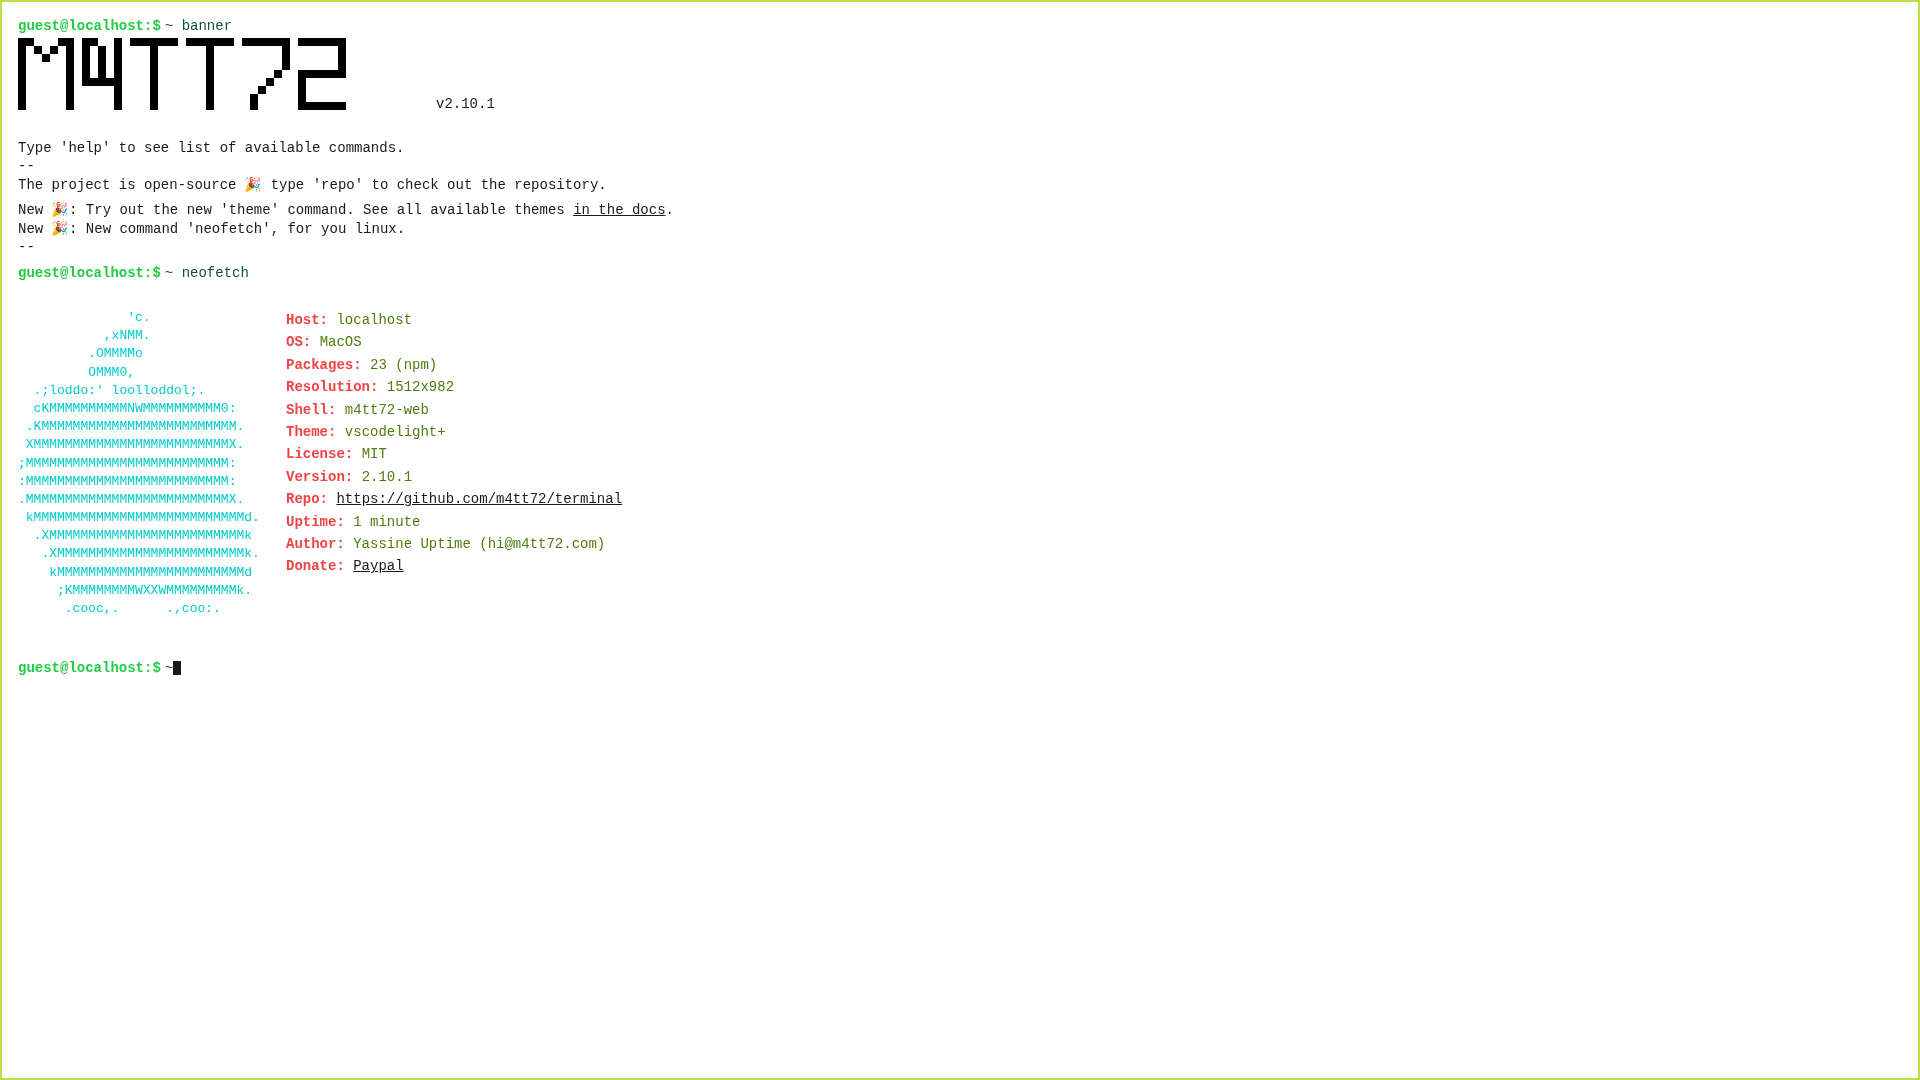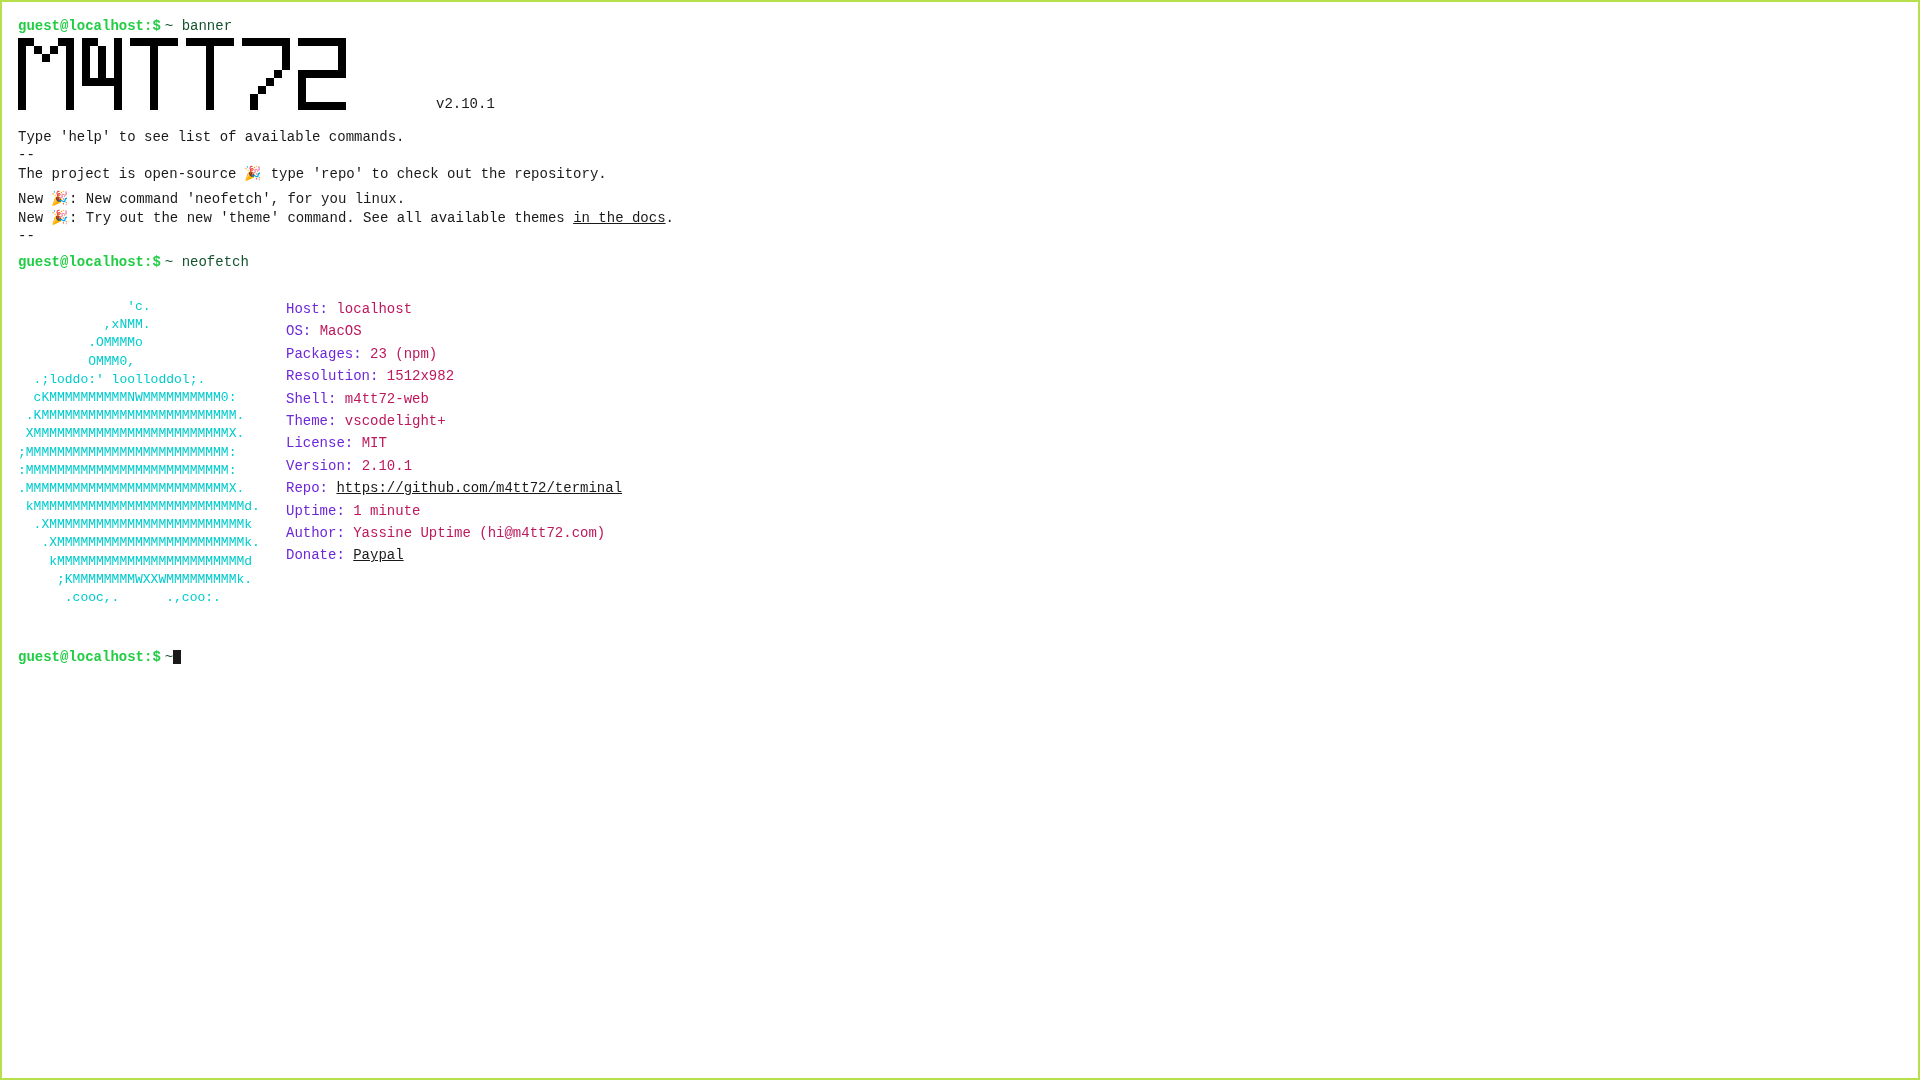--- a/index.html
+++ b/index.html
@@ -59,46 +59,46 @@
       font-size: 13px;
       line-height: 1.4;
       min-width: 260px;
       white-space: pre;
     }
     .neofetch-info {
       padding-left: 8px;
       line-height: 1.6;
     }
     .info-label {
-      color: #6d28d9;
-      font-weight: normal;
+      color: #ef4444;
+      font-weight: bold;
     }
     .info-value {
-      color: #be185d;
+      color: #4d7c0f;
     }
     .info-row {
       display: flex;
       align-items: baseline;
     }
     .cursor {
       display: inline-block;
       width: 8px;
       height: 14px;
       background: #1a1a1a;
       vertical-align: middle;
       animation: blink 1s step-end infinite;
     }
     @keyframes blink {
       0%, 100% { opacity: 1; }
       50% { opacity: 0; }
     }
     .banner-container {
       display: flex;
       align-items: flex-end;
-      margin-bottom: 9px;
+      margin-bottom: 20px;
     }
     .banner-svg {
       display: block;
       margin-bottom: 2px;
     }
   </style>
 </head>
 <body>
 
 <div class="terminal">
@@ -155,25 +155,25 @@
       <rect x="280" y="40" width="8" height="24" fill="#000"></rect>
       <rect x="280" y="64" width="48" height="8" fill="#000"></rect>
     </svg>
     <span class="version-line" style="margin-left:8px; margin-bottom: 8px;">v2.10.1</span>
   </div>
 
   <div class="info-line">Type 'help' to see list of available commands.</div>
   <div class="separator">--</div>
   <div class="info-line">The project is open-source 🎉 type 'repo' to check out the repository.</div>
   <div style="height:6px"></div>
-  <div class="info-line">New 🎉: New command 'neofetch', for you linux.</div>
   <div class="info-line">
     <span>New 🎉: Try out the new 'theme' command. See all available themes</span>
     <a href="#">in the docs</a><span>.</span>
   </div>
+  <div class="info-line">New 🎉: New command 'neofetch', for you linux.</div>
   <div class="separator">--</div>
 
   <div style="height:8px"></div>
 
   <div class="cmd-line">
     <span class="prompt">guest@localhost:$</span>
     <span class="cmd-text"> ~ neofetch</span>
   </div>
 
   <div style="height:16px"></div>

